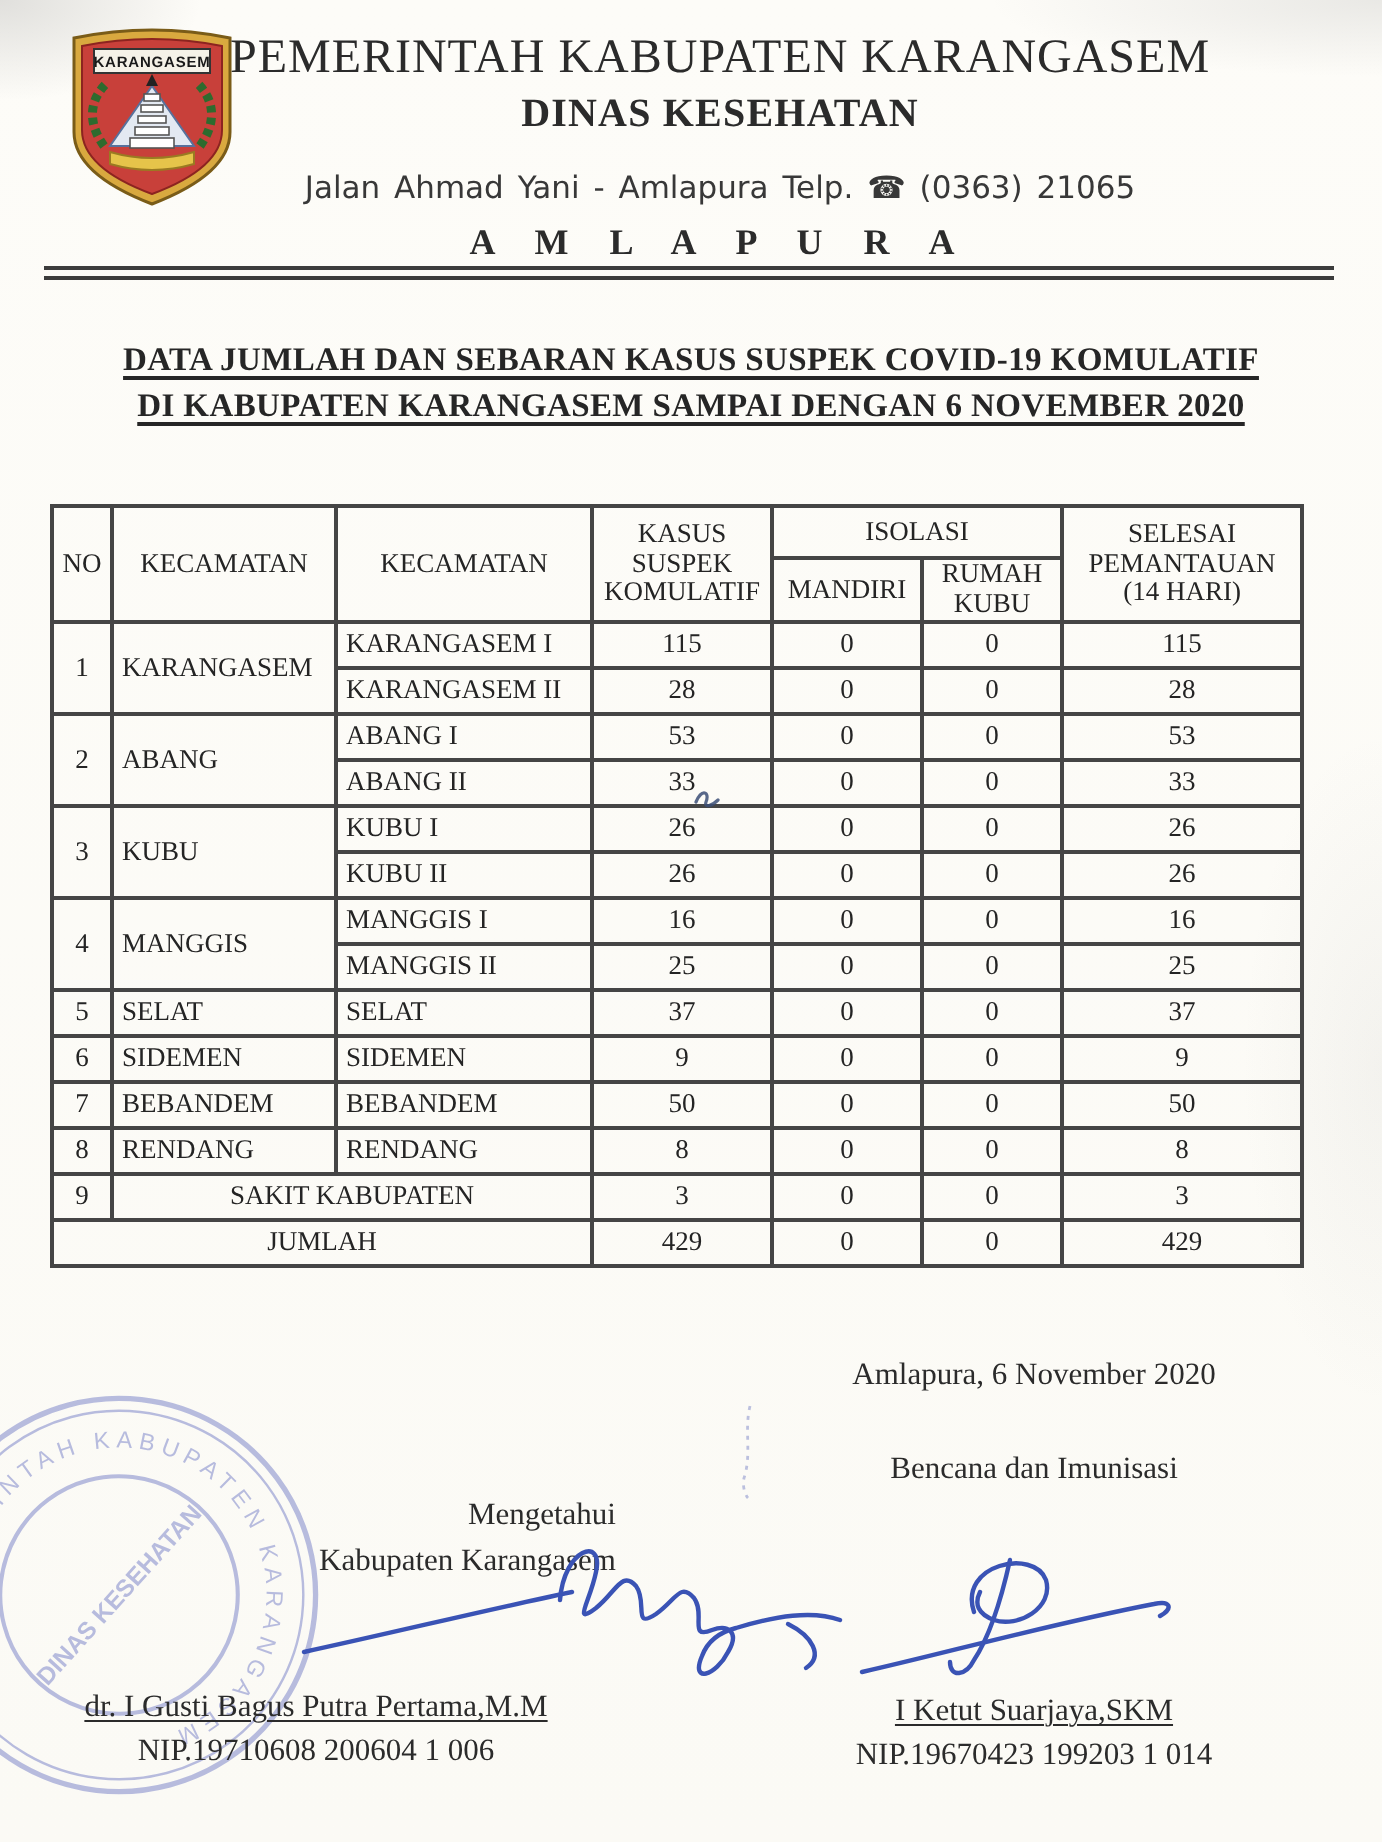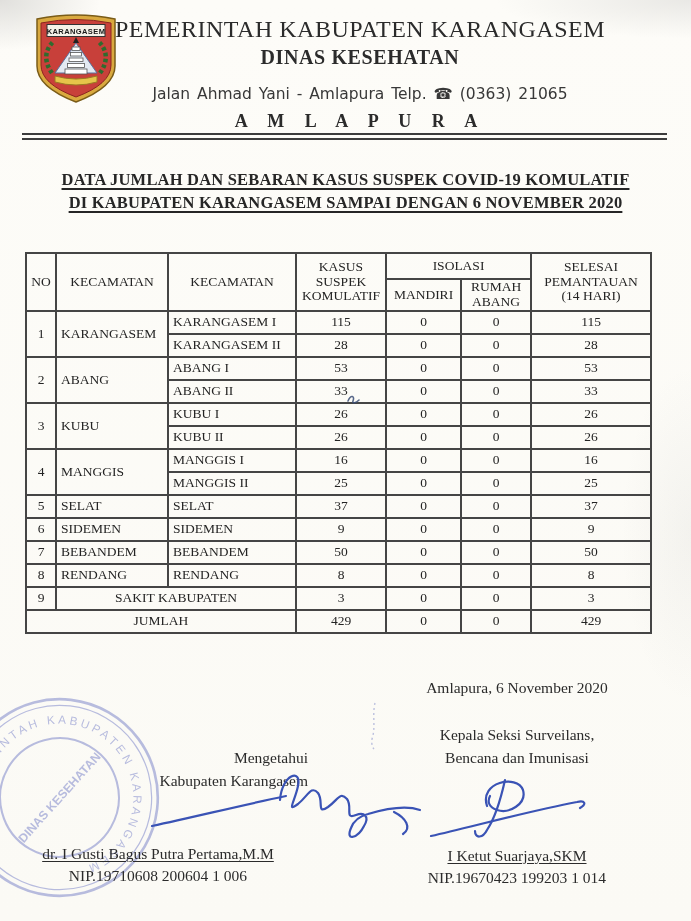--- a/index.html
+++ b/index.html
@@ -109,21 +109,21 @@
       <tr class="h1">
         <th rowspan="2">NO</th>
         <th rowspan="2">KECAMATAN</th>
         <th rowspan="2">KECAMATAN</th>
         <th rowspan="2">KASUS SUSPEK KOMULATIF</th>
         <th colspan="2">ISOLASI</th>
         <th rowspan="2">SELESAI PEMANTAUAN (14 HARI)</th>
       </tr>
       <tr class="h2">
         <th>MANDIRI</th>
-        <th>RUMAH ABANG</th>
+        <th>RUMAH KUBU</th>
       </tr>
     </thead>
     <tbody>
       <tr>
         <td rowspan="2">1</td>
         <td rowspan="2" class="l">KARANGASEM</td>
         <td class="l">KARANGASEM I</td>
         <td>115</td>
         <td>0</td>
         <td>0</td>
@@ -243,21 +243,20 @@
   </svg>
 
   <div class="date-line">Amlapura, 6 November 2020</div>
 
   <div class="block-left">
     <div>Mengetahui</div>
     <div>Kabupaten Karangasem</div>
   </div>
 
   <div class="block-right">
-    <div>Kepala Seksi Surveilans,</div>
     <div>Bencana dan Imunisasi</div>
   </div>
 
   <svg class="stamp" width="215" height="215" viewBox="0 0 210 210">
     <defs>
       <path id="stamp-ring" d="M105,105 m-72,0 a72,72 0 1,1 144,0 a72,72 0 1,1 -144,0"></path>
     </defs>
     <g fill="none" stroke="#7a83c9">
       <circle cx="105" cy="105" r="96" stroke-width="2.6"></circle>
       <circle cx="105" cy="105" r="90" stroke-width="1.2"></circle>

